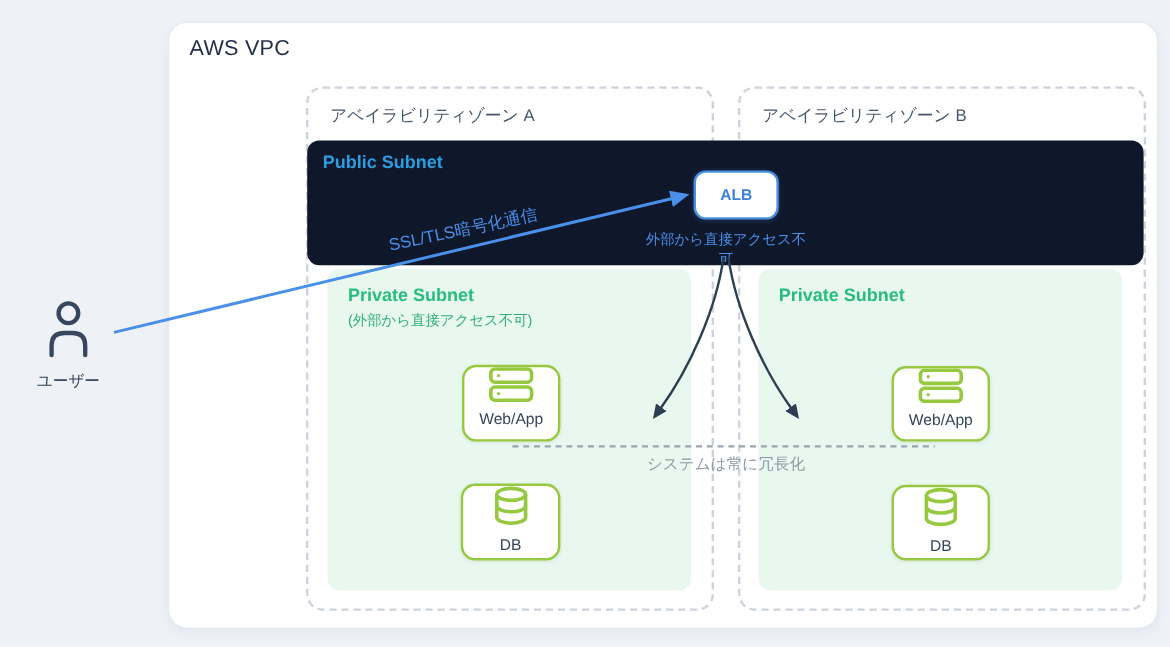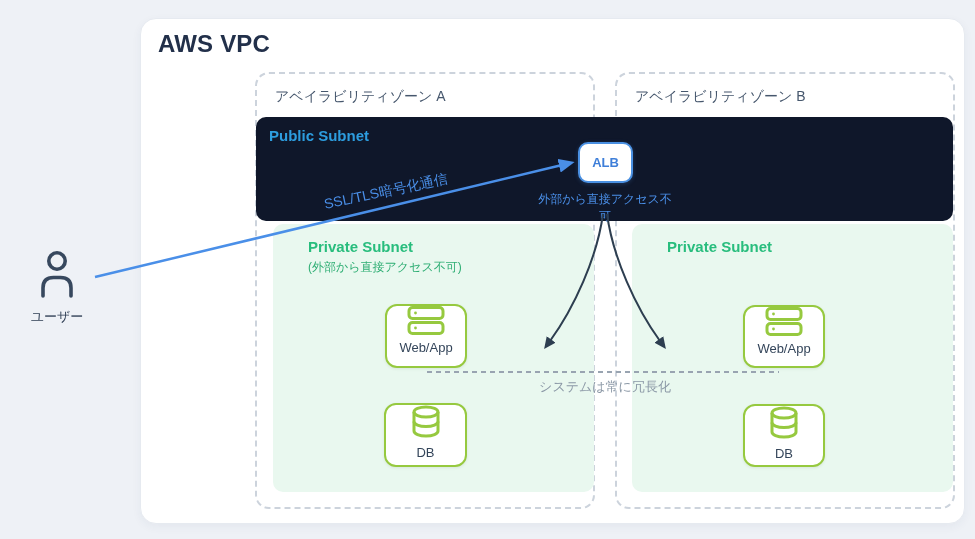--- a/index.html
+++ b/index.html
@@ -9,59 +9,59 @@
     font-family:"Liberation Sans",sans-serif;
   }
   
   .vpc-box{
     position:absolute;left:140px;top:18px;width:823px;height:504px;
     background:#ffffff;border:1px solid #e6eaf0;border-radius:16px;
     box-shadow:0 3px 10px rgba(40,60,90,.05);
   }
   .vpc-title{
     position:absolute;left:158px;top:30px;
-    font-size:24px;font-weight:bold;color:#22304a;letter-spacing:.2px;
+    font-size:18px;font-weight:normal;color:#22304a;letter-spacing:.2px;
   }
   .az{
     position:absolute;top:72px;width:340px;height:437px;
     border:2px dashed #ccd3dc;border-radius:14px;box-sizing:border-box;
   }
   .az-a{left:255px;} .az-b{left:615px;}
   .az-label{
     position:absolute;left:18px;top:14px;
     font-size:14px;font-weight:normal;color:#46576d;
   }
   .public-band{
     position:absolute;left:256px;top:117px;width:697px;height:104px;
     background:#0f172a;border-radius:10px;
   }
   .public-label{
     position:absolute;left:13px;top:10px;
     font-size:15px;font-weight:bold;color:#2d9ddf;
   }
   .private-subnet{
     position:absolute;top:224px;width:303px;height:268px;
-    background:#e9f8ef;border-radius:10px;padding-left:18px;
+    background:#e9f8ef;border-radius:10px;
   }
   .priv-a{left:273px;} .priv-b{left:632px;}
   .priv-label{margin:14px 0 0 17px;font-size:15px;font-weight:bold;color:#28bd7d;}
   .priv-note{margin:4px 0 0 17px;font-size:12px;color:#2fae74;}
   
   .node{
     position:absolute;background:#ffffff;border:2px solid #96c93f;border-radius:12px;
     box-sizing:border-box;display:flex;flex-direction:column;align-items:center;
     gap:2px;box-shadow:0 1px 3px rgba(60,90,40,.10);
   }
   .node-webapp-a{left:385px;top:304px;width:82px;height:64px;}
   .node-db-a{left:384px;top:403px;width:83px;height:64px;}
   .node-webapp-b{left:743px;top:305px;width:82px;height:63px;}
   .node-db-b{left:743px;top:404px;width:82px;height:63px;}
   .node-label{font-size:13px;color:#34455a;line-height:1;}
   .alb-box{
-    position:absolute;left:578px;top:142px;width:55px;height:41px;
+    position:absolute;left:578px;top:142px;width:71px;height:41px;
     background:#ffffff;border:2px solid #4a90e2;border-radius:10px;box-sizing:border-box;
     display:flex;align-items:center;justify-content:center;
     font-size:13px;font-weight:bold;color:#3f7fd9;
     box-shadow:0 1px 4px rgba(74,144,226,.25);
   }
   .alb-caption{
     position:absolute;left:538px;top:191px;width:134px;text-align:center;
     font-size:12px;color:#4a8fe8;
   }
   

